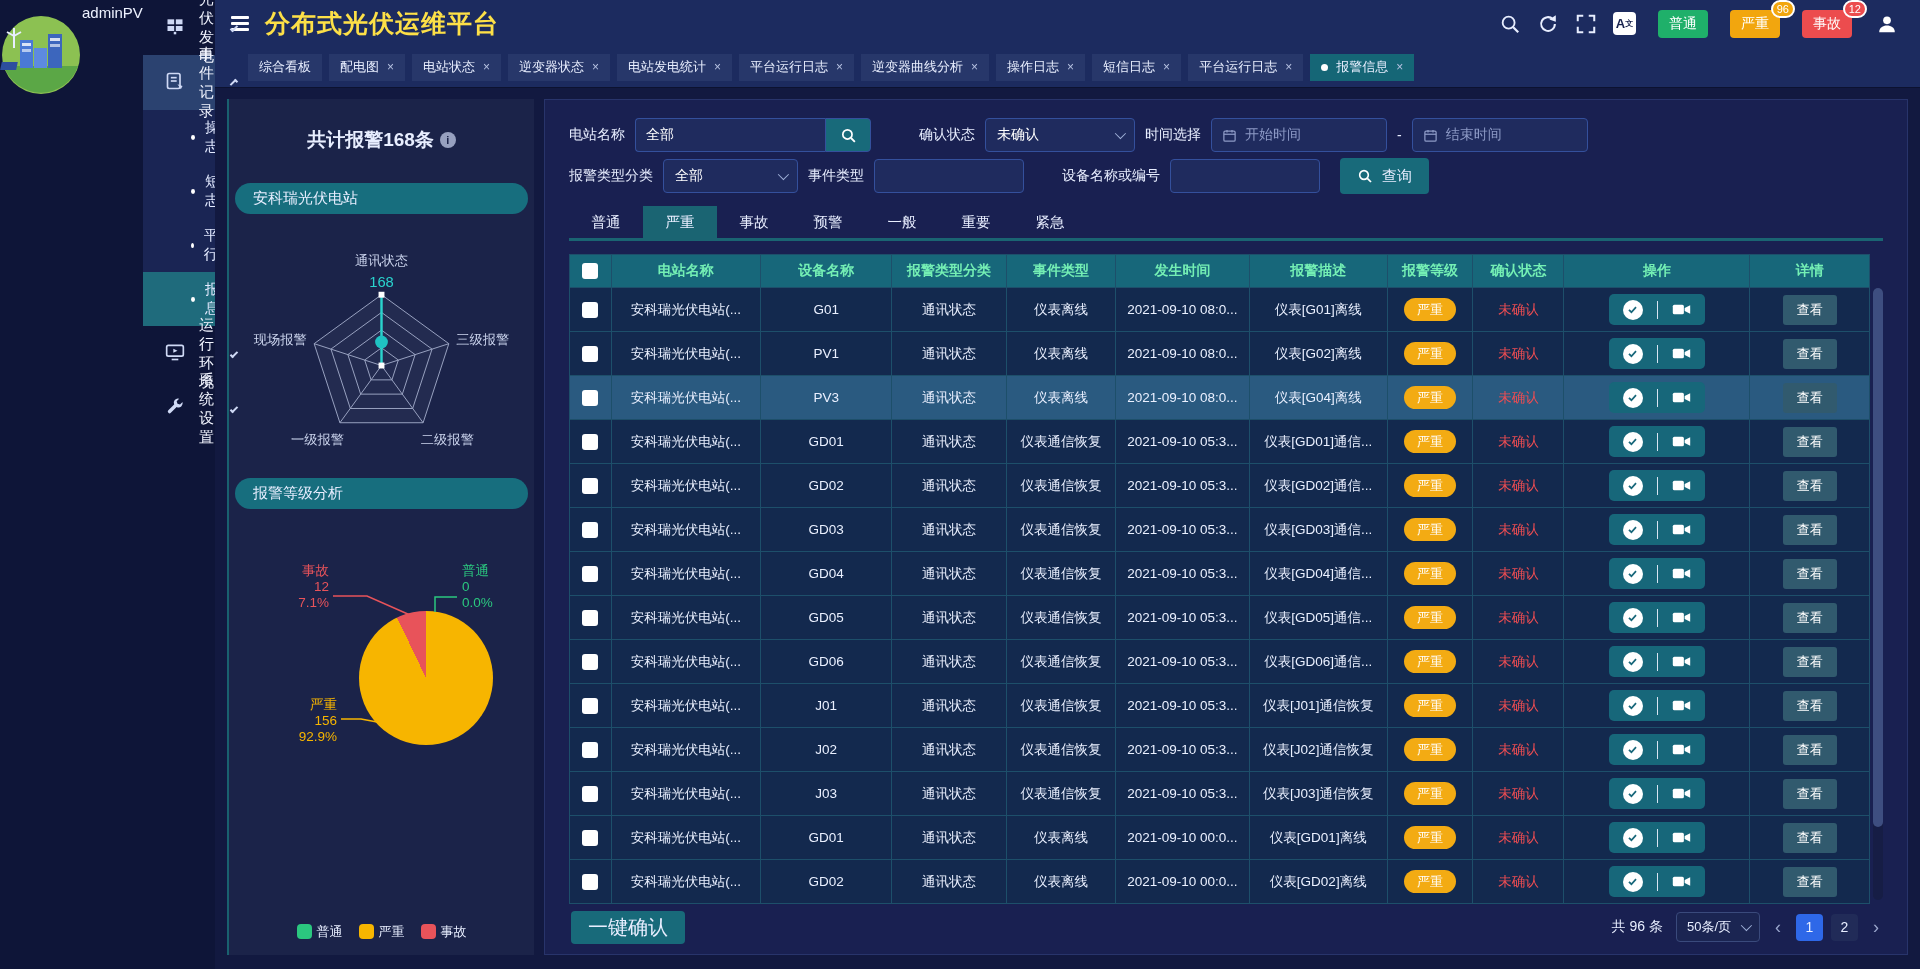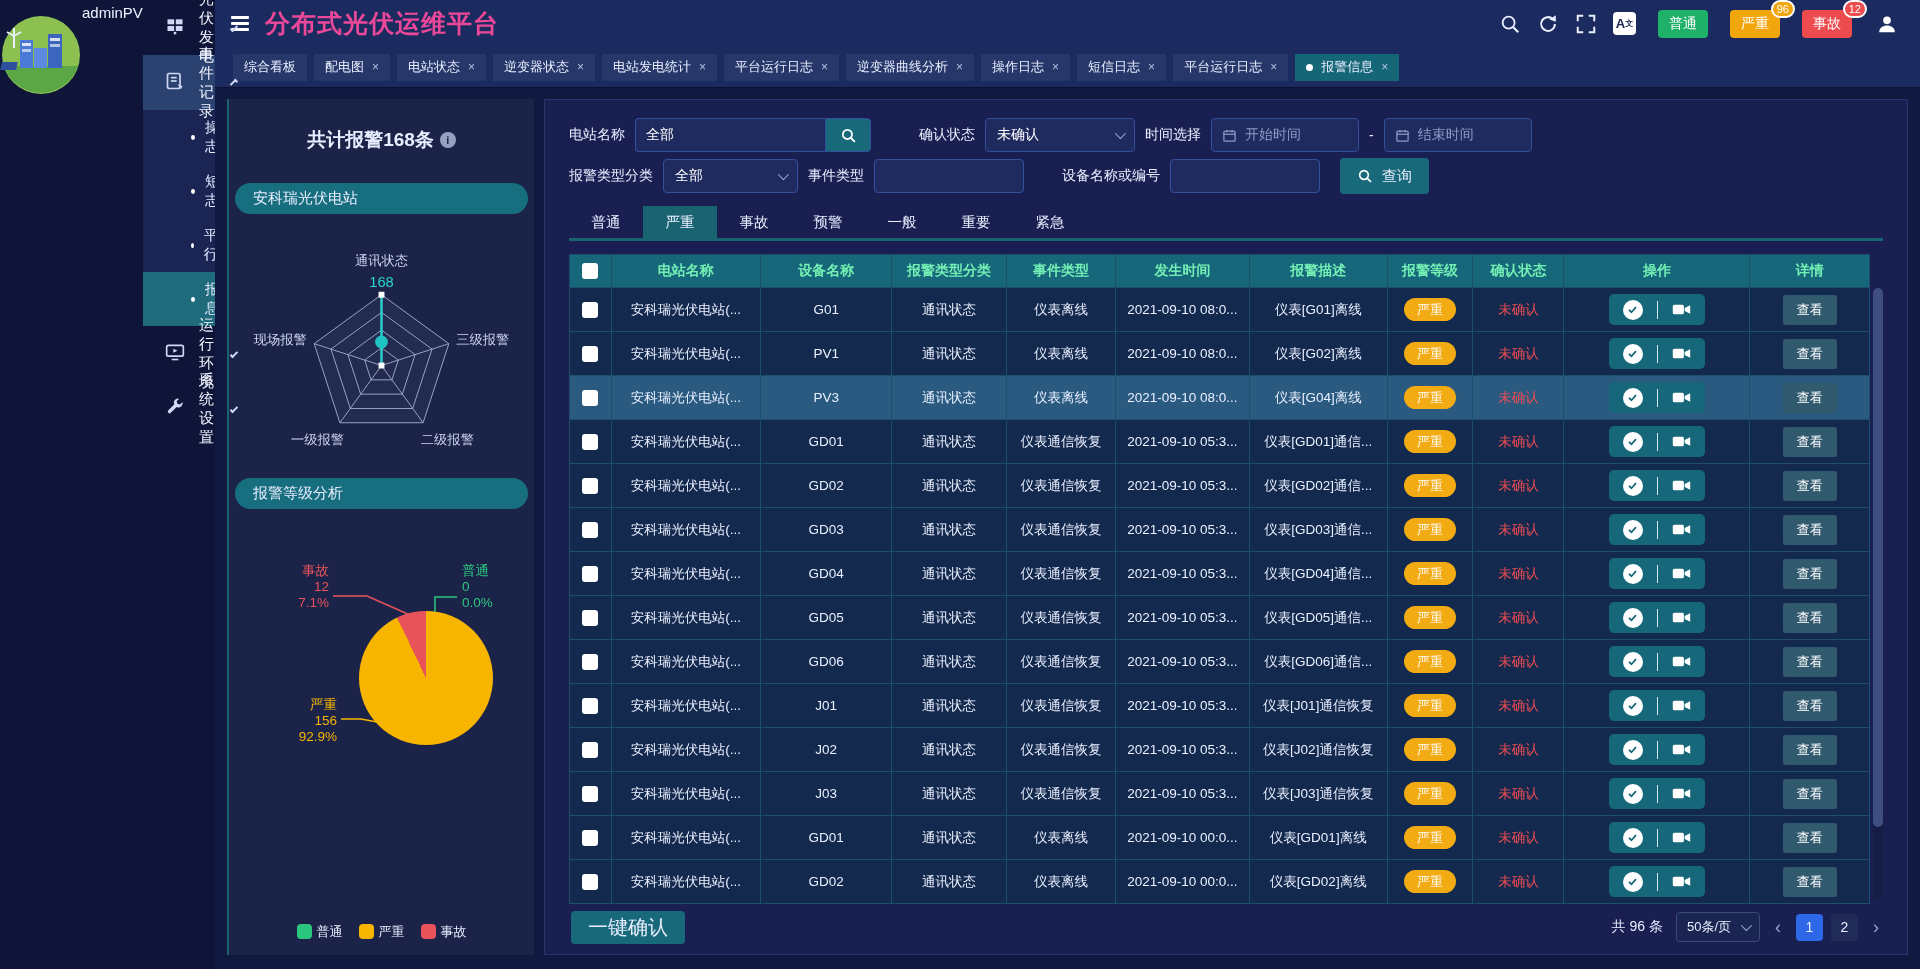--- a/index.html
+++ b/index.html
@@ -24,34 +24,34 @@
   .chev { width:8px; height:8px; border-right:2px solid #cfd9f5; border-bottom:2px solid #cfd9f5; }
   .chev.down { transform:rotate(45deg); }
   .chev.up { transform:rotate(-135deg); }
 
   
   .right-col { flex:1; display:flex; flex-direction:column; min-width:0; }
   .topbar { height:47px; flex:none; background:#1c2b5f; display:flex; align-items:center;
     padding:0 22px 0 16px; gap:16px; }
   .hamburger { display:flex; flex-direction:column; gap:3px; cursor:pointer; }
   .hamburger span { width:18px; height:3px; background:#fff; border-radius:1px; }
-  .app-title { font-size:25px; font-weight:bold; color:#ec4899; letter-spacing:1px; }
+  .app-title { font-size:25px; font-weight:bold; color:#fde047; letter-spacing:1px; }
   .topbar .spacer { flex:1; }
   .tb-icon { width:22px; height:22px; cursor:pointer; flex:none; }
   .lang-icon { width:23px; height:23px; background:#fff; color:#16214d; border-radius:4px;
     font-size:13px; font-weight:bold; display:flex; align-items:center; justify-content:center; cursor:pointer; }
   .lang-icon small { font-size:8px; }
   .badge-btn { position:relative; height:28px; padding:0 11px; border-radius:4px; color:#fff;
     font-size:14px; display:flex; align-items:center; cursor:pointer; margin-left:4px; }
   .badge-count { position:absolute; top:-10px; right:-15px; min-width:20px; height:18px;
     border:2px solid #fff; border-radius:10px; font-size:11px; line-height:14px; padding:0 4px;
     color:#fff; text-align:center; }
 
   .tabbar { height:41px; flex:none; background:#1c2b5f; display:flex; align-items:center;
-    gap:7px; padding:0 18px; border-bottom:1px solid #0c1230; }
+    gap:7px; padding:0 33px; border-bottom:1px solid #0c1230; }
   .tab-chip { background:#27376a; height:27px; padding:0 11px; display:flex; align-items:center;
     gap:8px; font-size:13px; color:#e9efff; cursor:pointer; }
   .tab-chip.active { background:#156676; }
   .tab-chip .x { color:#b7c2e2; font-size:12px; cursor:pointer; }
   .tab-chip .dot { width:7px; height:7px; border-radius:50%; background:#fff; }
 
   .content { flex:1; display:flex; gap:10px; padding:11px 12px 14px; background:#121940; min-height:0; }
 
   
   .alarm-panel { width:307px; flex:none; background:#1b2349; display:flex; flex-direction:column; }
@@ -82,21 +82,21 @@
   .fctl { height:34px; background:#1f2b5e; border:1px solid #34509c; border-radius:4px;
     color:#fff; font-size:14px; }
   .input-group { display:flex; }
   .input-group input { width:190px; border-right:0; border-radius:4px 0 0 4px; padding:0 10px; outline:none; }
   input.fctl { background:#1f2b5e; }
   input.fctl::placeholder { color:#8d9ac6; }
   .mini-search { width:46px; height:34px; background:#186a7a; border:1px solid #34509c;
     border-radius:0 4px 4px 0; display:flex; align-items:center; justify-content:center; cursor:pointer; }
   .select { display:flex; align-items:center; justify-content:space-between; padding:0 11px; cursor:pointer; }
   .select .chev { border-color:#9fb0d8; border-width:1.5px; transform:rotate(45deg) translateY(-2px); }
-  .date-input { width:148px; display:flex; align-items:center; gap:8px; padding:0 10px;
+  .date-input { width:176px; display:flex; align-items:center; gap:8px; padding:0 10px;
     color:#8d9ac6; cursor:pointer; }
   .plain-input { width:150px; padding:0 10px; outline:none; }
   .query-btn { height:36px; background:#186a7a; border-radius:4px; padding:0 17px; display:flex;
     align-items:center; gap:9px; font-size:15px; cursor:pointer; flex:none; }
 
   .sev-tabs { display:flex; margin-top:12px; border-bottom:3px solid #1a6472; flex:none; }
   .sev { width:74px; height:32px; display:flex; align-items:center; justify-content:center;
     font-size:14.5px; cursor:pointer; }
   .sev.active { background:#1a6472; }
 

